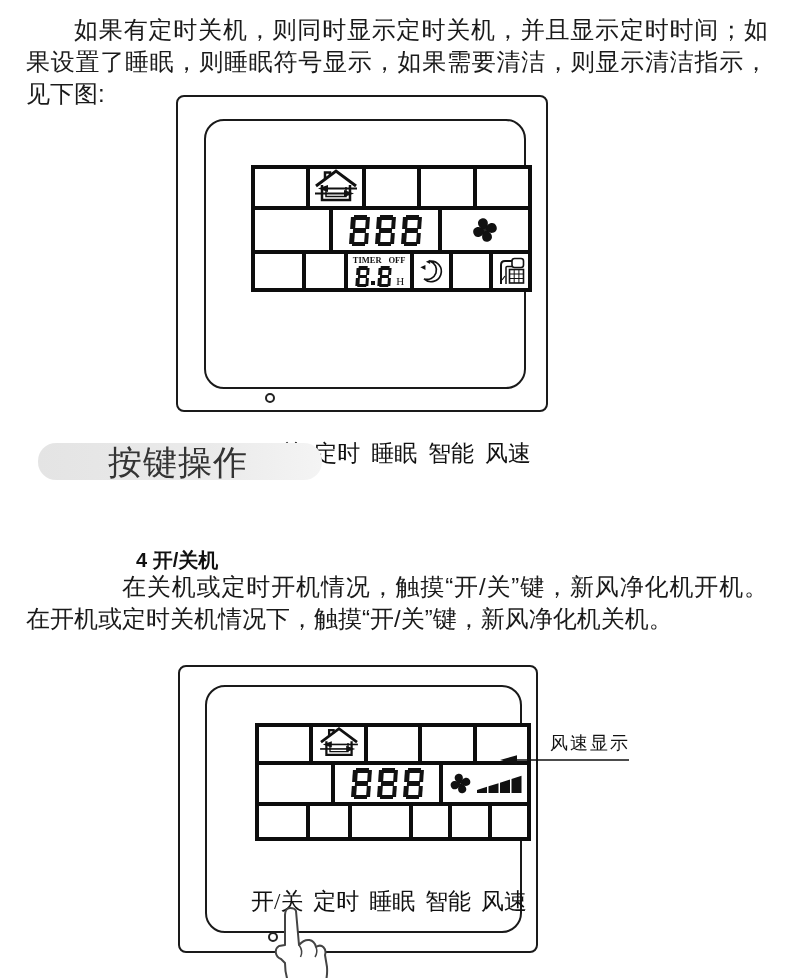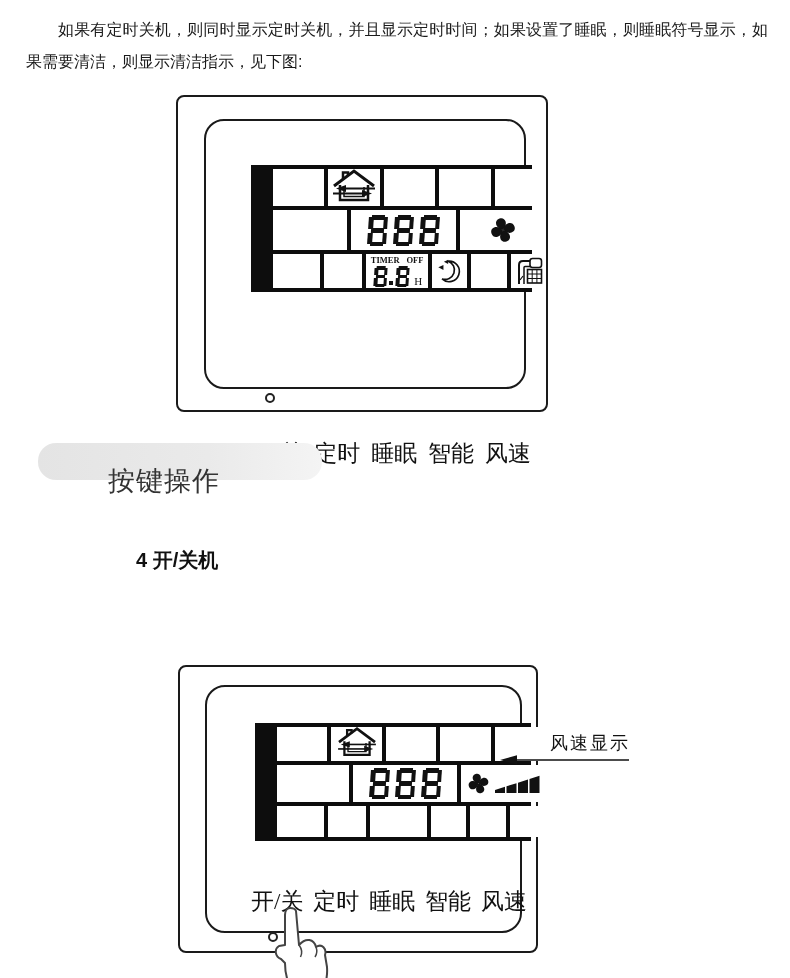--- a/index.html
+++ b/index.html
@@ -4,49 +4,49 @@
 <style>
   * { margin:0; padding:0; box-sizing:border-box; }
   html,body { background:#fff; }
   .page {
     position:relative; width:790px; height:978px; background:#ffffff;
     overflow:hidden; font-family:"Liberation Sans", sans-serif; color:#161616;
   }
   
   .para {
     position:absolute; left:26px; width:742px;
-    font-size:16px; line-height:32px; color:#1a1a1a; text-align:justify;
+    font-size:24px; line-height:32px; color:#1a1a1a; text-align:justify;
   }
   .ind2 { text-indent:2em; }
   .ind4 { text-indent:4em; }
   .subhead {
     position:absolute; left:136px; top:547px;
     font-size:20px; font-weight:bold; color:#111;
   }
   .pill {
     position:absolute; left:38px; top:443px; width:284px; height:37px;
     border-radius:18px;
     background:linear-gradient(90deg,#e4e4e4 0%,#eaeaea 60%,#f4f4f4 100%);
   }
   .pill span {
-    display:inline-block; margin-left:70px; font-size:27px; line-height:38px;
-    color:#333; letter-spacing:1px;margin-top:19px;
+    display:inline-block; margin-left:70px; font-size:34px; line-height:38px;
+    color:#333; letter-spacing:1px;
   }
   
   .panel { position:absolute; border:2px solid #1a1a1a; border-radius:8px; background:#fff; }
   #panel1 { left:176px; top:95px;  width:372px; height:317px; }
   #panel2 { left:178px; top:665px; width:360px; height:288px; }
   .panel-inner { position:absolute; border:2px solid #1a1a1a; border-radius:20px; background:#fff; }
   #panel1 .panel-inner { left:26px; top:22px; width:322px; height:270px; }
   #panel2 .panel-inner { left:25px; top:18px; width:317px; height:248px; }
   
   .lcd { position:absolute; background:#0d0d0d; padding:4px; display:flex; flex-direction:column; gap:4px; }
   #panel1 .lcd { left:45px; top:44px; width:281px; height:127px; }
   #panel2 .lcd { left:48px; top:36px; width:276px; height:118px; }
-  .lrow { display:flex; gap:4px; width:100%;margin-left:18px; }
+  .lrow { display:flex; gap:4px; width:100%; }
   .cell { background:#fff; display:flex; align-items:center; justify-content:center; overflow:visible; position:relative; }
   
   .d7 { position:relative; display:inline-block; width:19px; height:31px; margin:0 3.5px; transform:skewX(-4deg); }
   .d7 i { position:absolute; background:#111; font-style:normal; }
   .d7 i:nth-child(1){ left:3px; right:3px; top:0; height:4.5px; }
   .d7 i:nth-child(2){ right:0; top:2px; width:4.5px; height:11.5px; }
   .d7 i:nth-child(3){ right:0; bottom:2px; width:4.5px; height:11.5px; }
   .d7 i:nth-child(4){ left:3px; right:3px; bottom:0; height:4.5px; }
   .d7 i:nth-child(5){ left:0; bottom:2px; width:4.5px; height:11.5px; }
   .d7 i:nth-child(6){ left:0; top:2px; width:4.5px; height:11.5px; }
@@ -255,20 +255,21 @@
     </div>
   </div>
 
   <div class="pill">
     <span>按键操作</span>
   </div>
 
 
   <h3 class="subhead">4 开/关机</h3>
 
+  <p class="para ind4" style="top:571px;">在关机或定时开机情况，触摸“开/关”键，新风净化机开机。在开机或定时关机情况下，触摸“开/关”键，新风净化机关机。</p>
 
   <div class="panel" id="panel2">
     <div class="panel-inner">
       <div class="lcd">
 
         <div class="lrow" style="height:34px;">
           <div class="cell" style="flex:52;"></div>
           <div class="cell" style="flex:52;">
             <svg width="42" height="36" viewBox="0 0 46 40">
                 <use href="#icon-house"></use>

